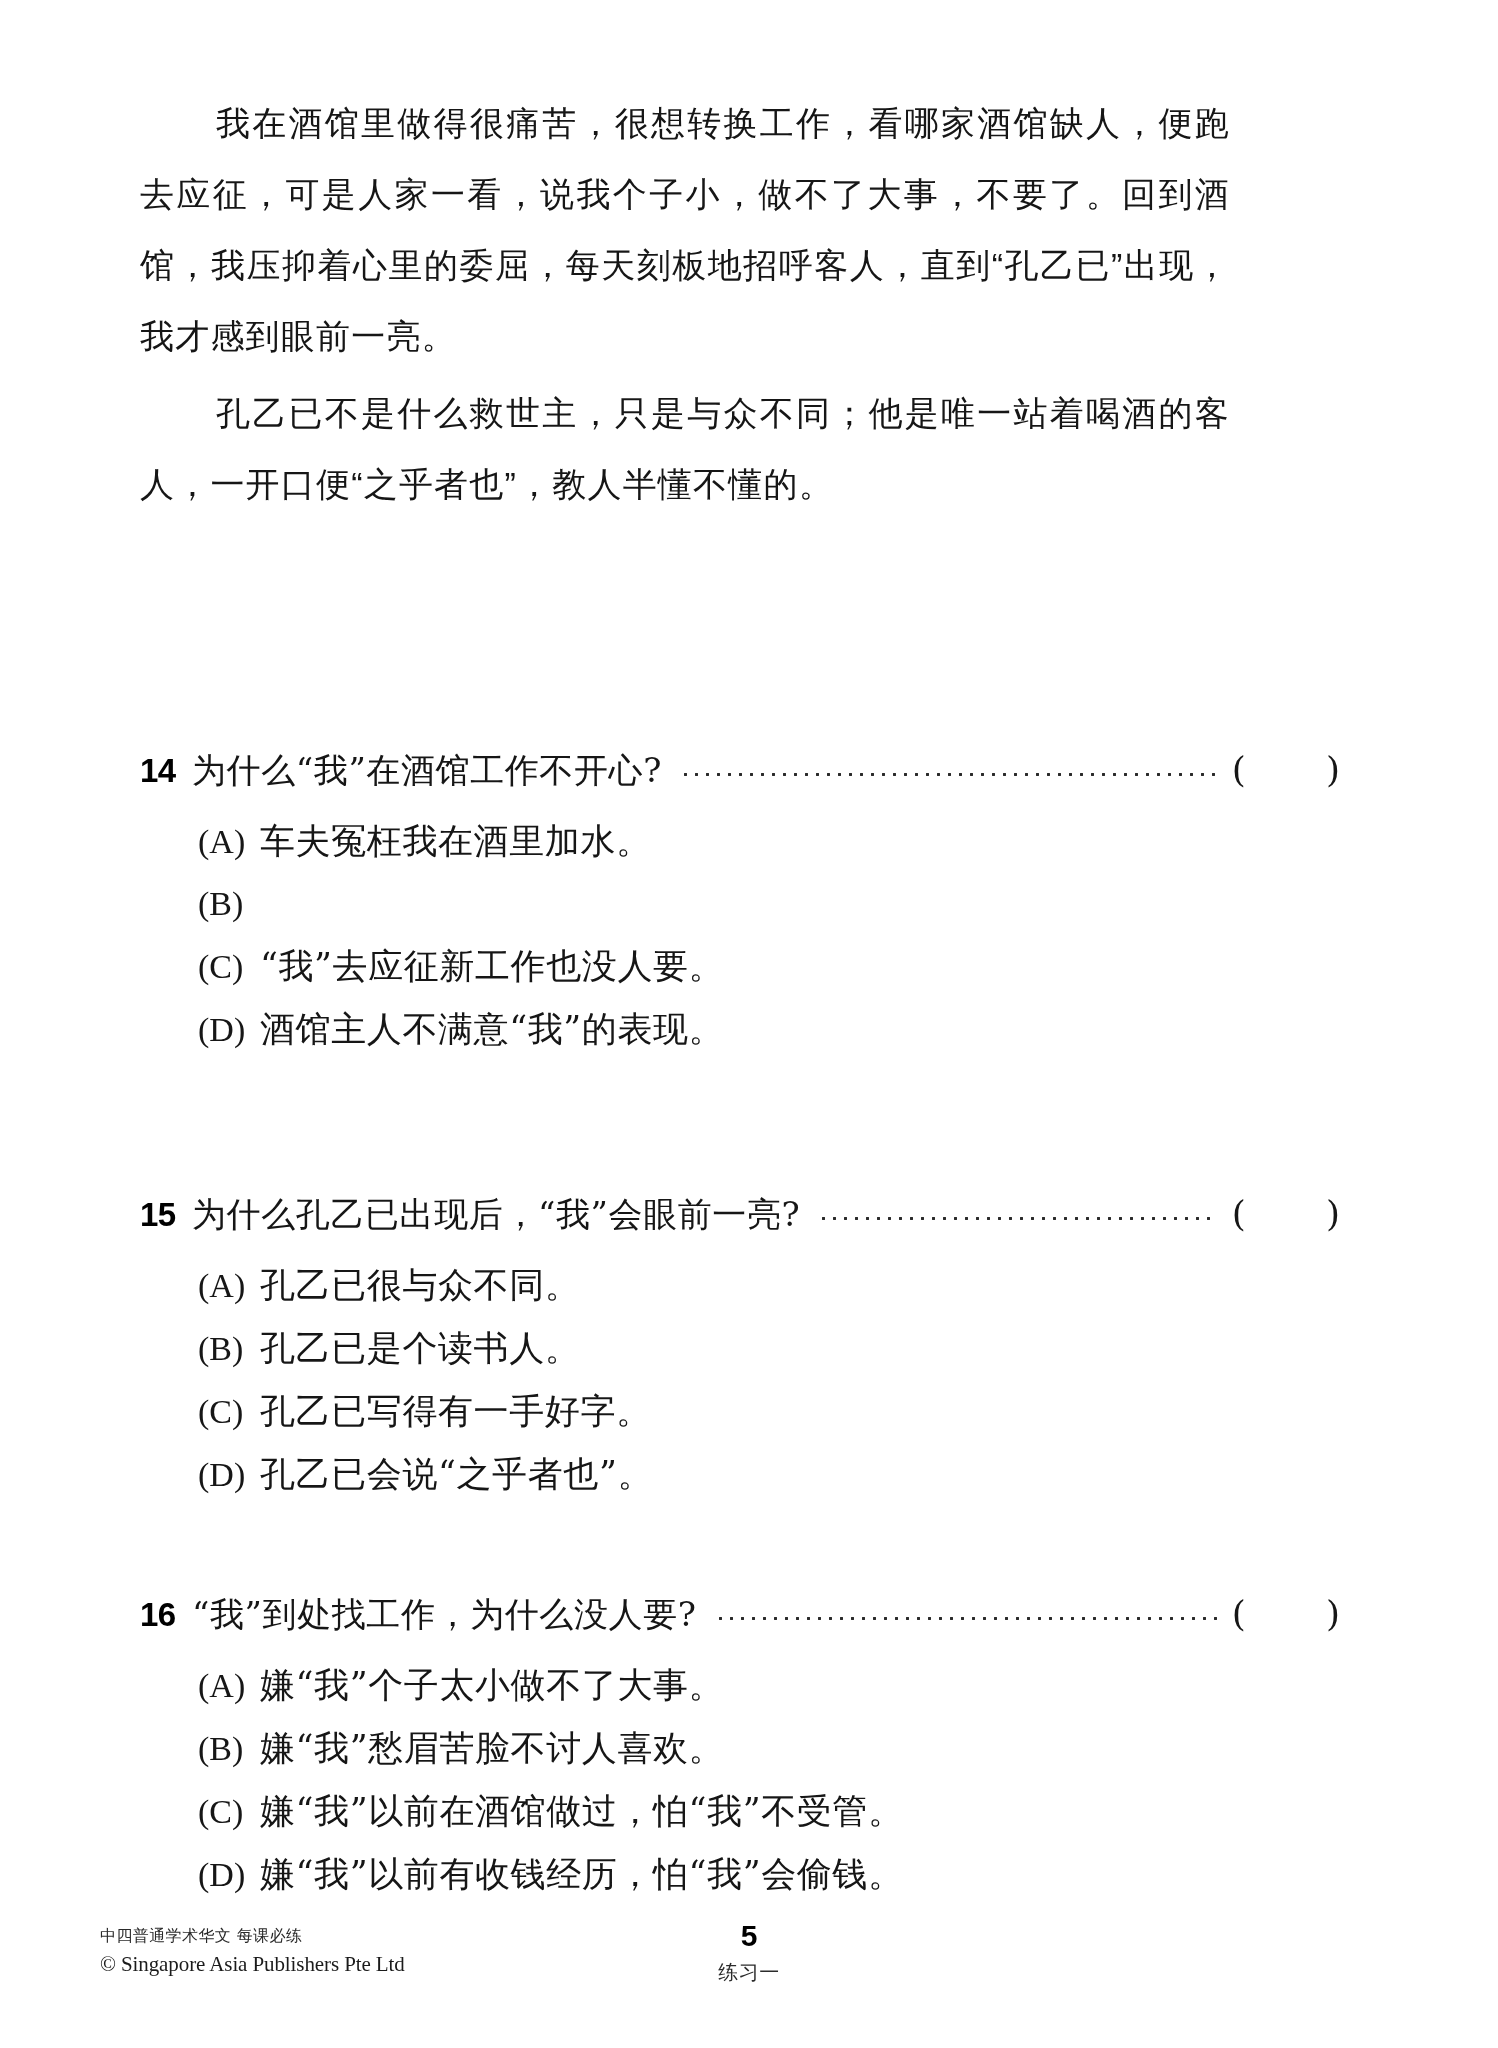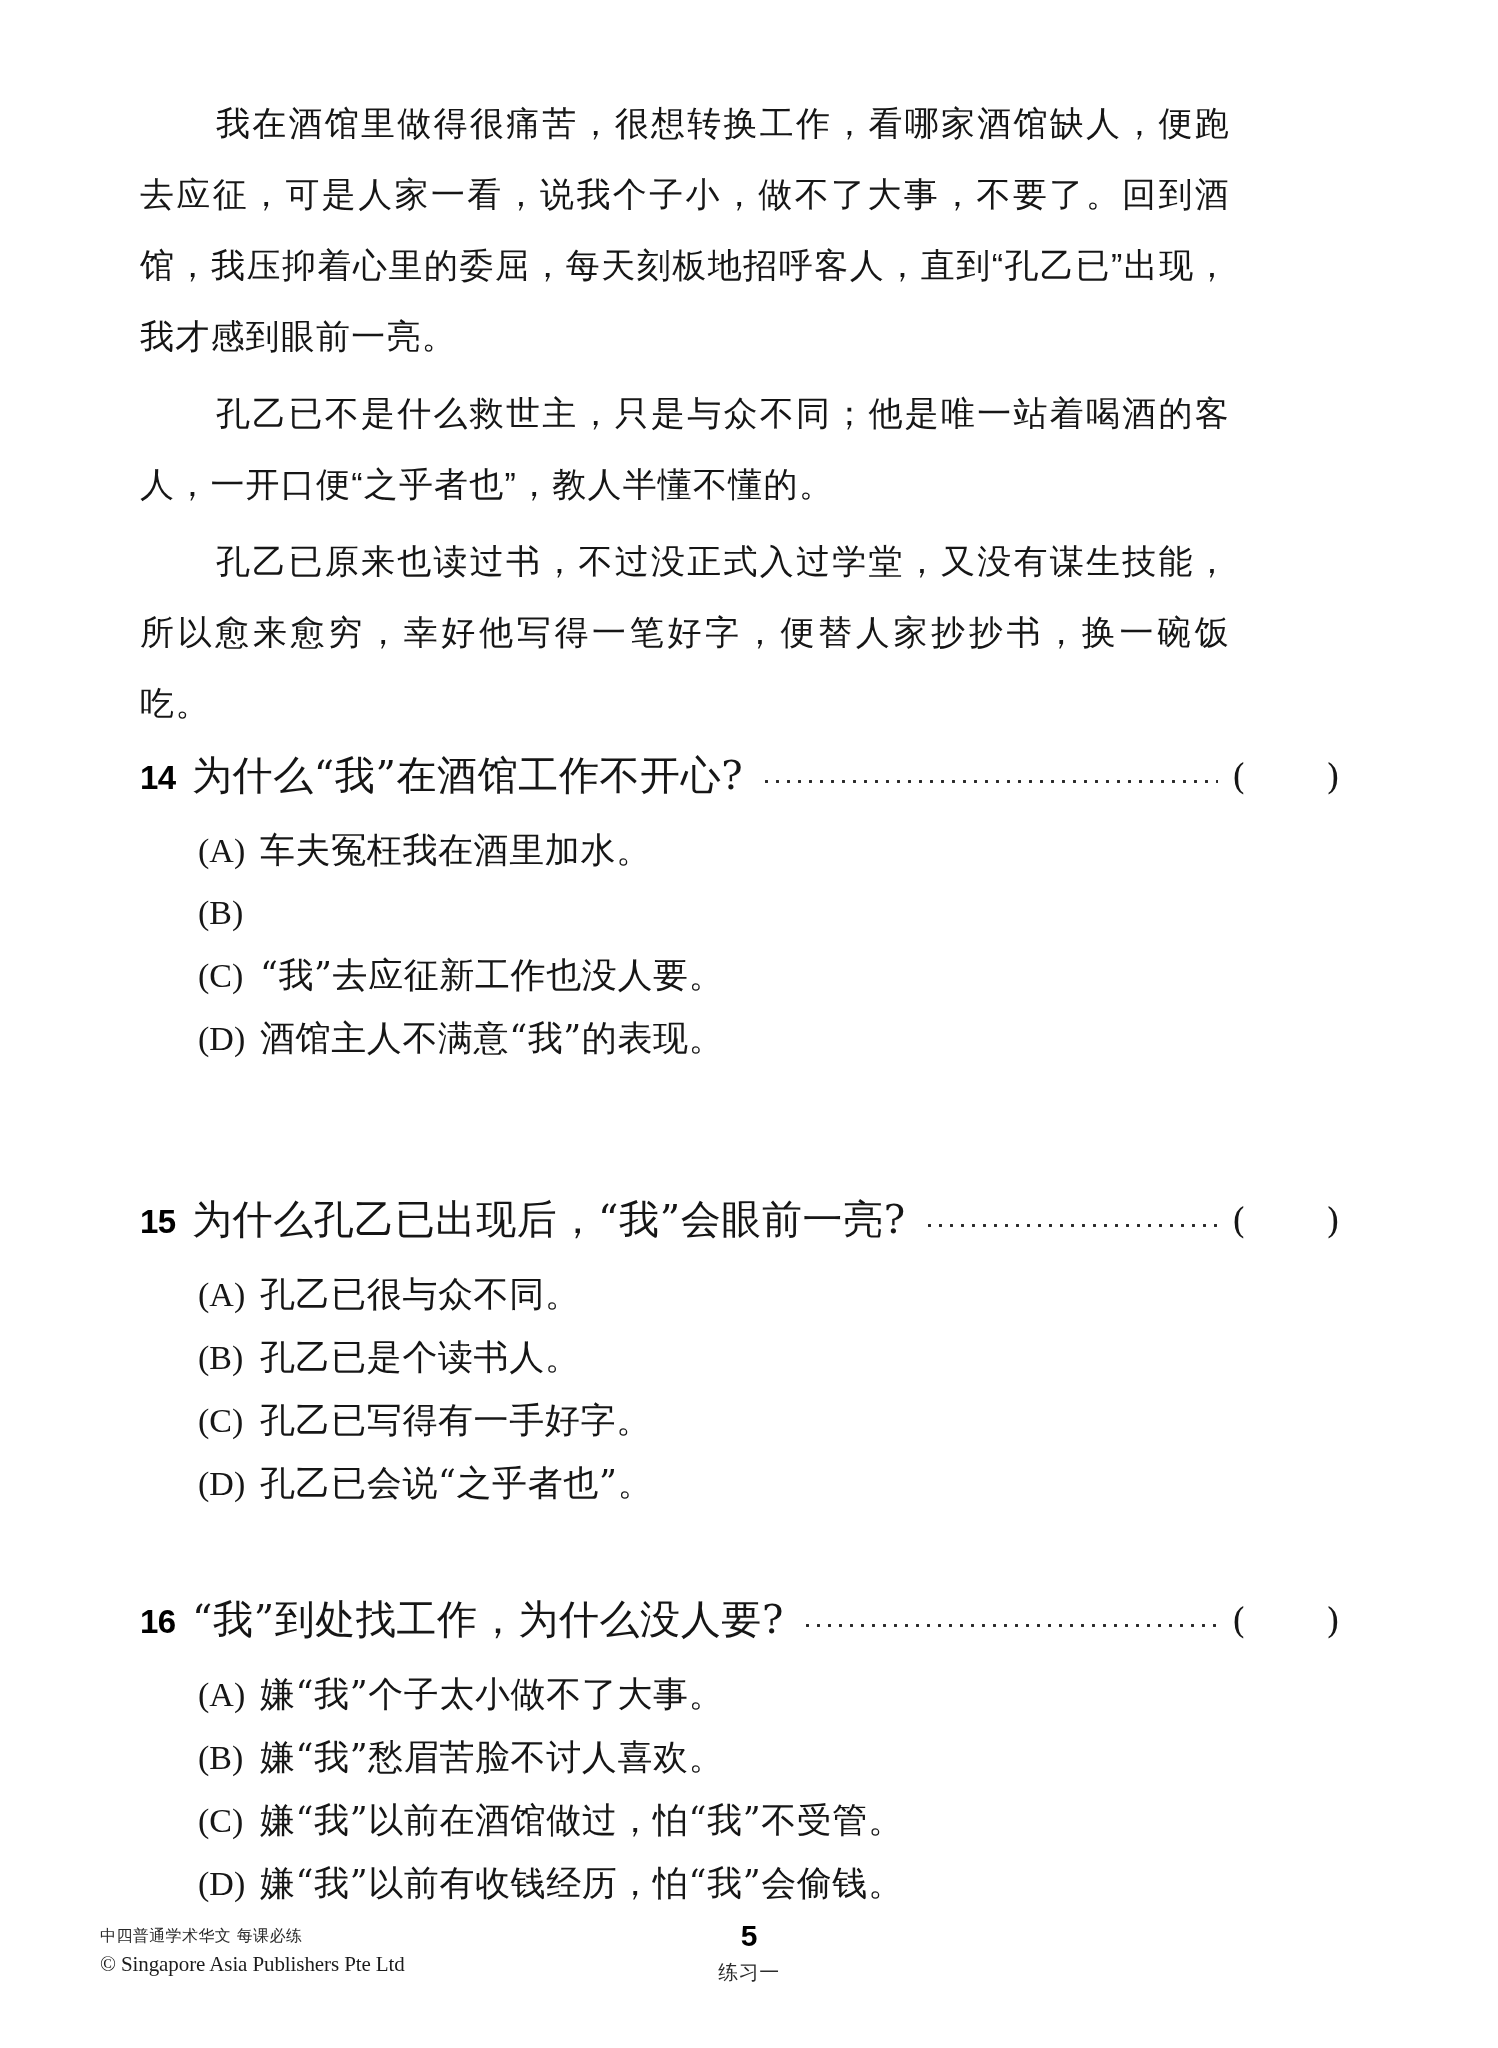--- a/index.html
+++ b/index.html
@@ -60,21 +60,21 @@
     font-family: "Liberation Sans", "DejaVu Sans", sans-serif;
     font-weight: bold;
     font-size: 33px;
     width: 52px;
     flex: 0 0 52px;
     color: #000;
     letter-spacing: -0.5px;
   }
   .qtext {
     font-family: "DejaVu Serif", "Liberation Serif", serif;
-    font-size: 40px;
+    font-size: 34px;
     font-weight: 500;
     letter-spacing: 0.6px;
     color: #161616;
     white-space: nowrap;
   }
   .dotfill {
     flex: 1 1 auto;
     margin: 0 14px 0 18px;
     position: relative;
     height: 1em;
@@ -164,21 +164,20 @@
   }
 </style>
 </head>
 <body>
 
 <div class="page">
 
   <div class="passage">
     <p class="para">我在酒馆里做得很痛苦，很想转换工作，看哪家酒馆缺人，便跑去应征，可是人家一看，说我个子小，做不了大事，不要了。回到酒馆，我压抑着心里的委屈，每天刻板地招呼客人，直到“孔乙已”出现，我才感到眼前一亮。</p>
     <p class="para">孔乙已不是什么救世主，只是与众不同；他是唯一站着喝酒的客人，一开口便“之乎者也”，教人半懂不懂的。</p>
-    <p class="para">孔乙已原来也读过书，不过没正式入过学堂，又没有谋生技能，所以愈来愈穷，幸好他写得一笔好字，便替人家抄抄书，换一碗饭吃。</p>
   </div>
 
   <div class="qblock" style="top:748px;">
     <div class="qhead">
       <span class="qnum">14</span>
       <span class="qtext">为什么“我”在酒馆工作不开心?</span>
       <span class="dotfill"></span>
       <span class="brackets">(&nbsp;&nbsp;&nbsp;&nbsp;&nbsp;&nbsp;&nbsp;)</span>
     </div>
     <div class="options">

